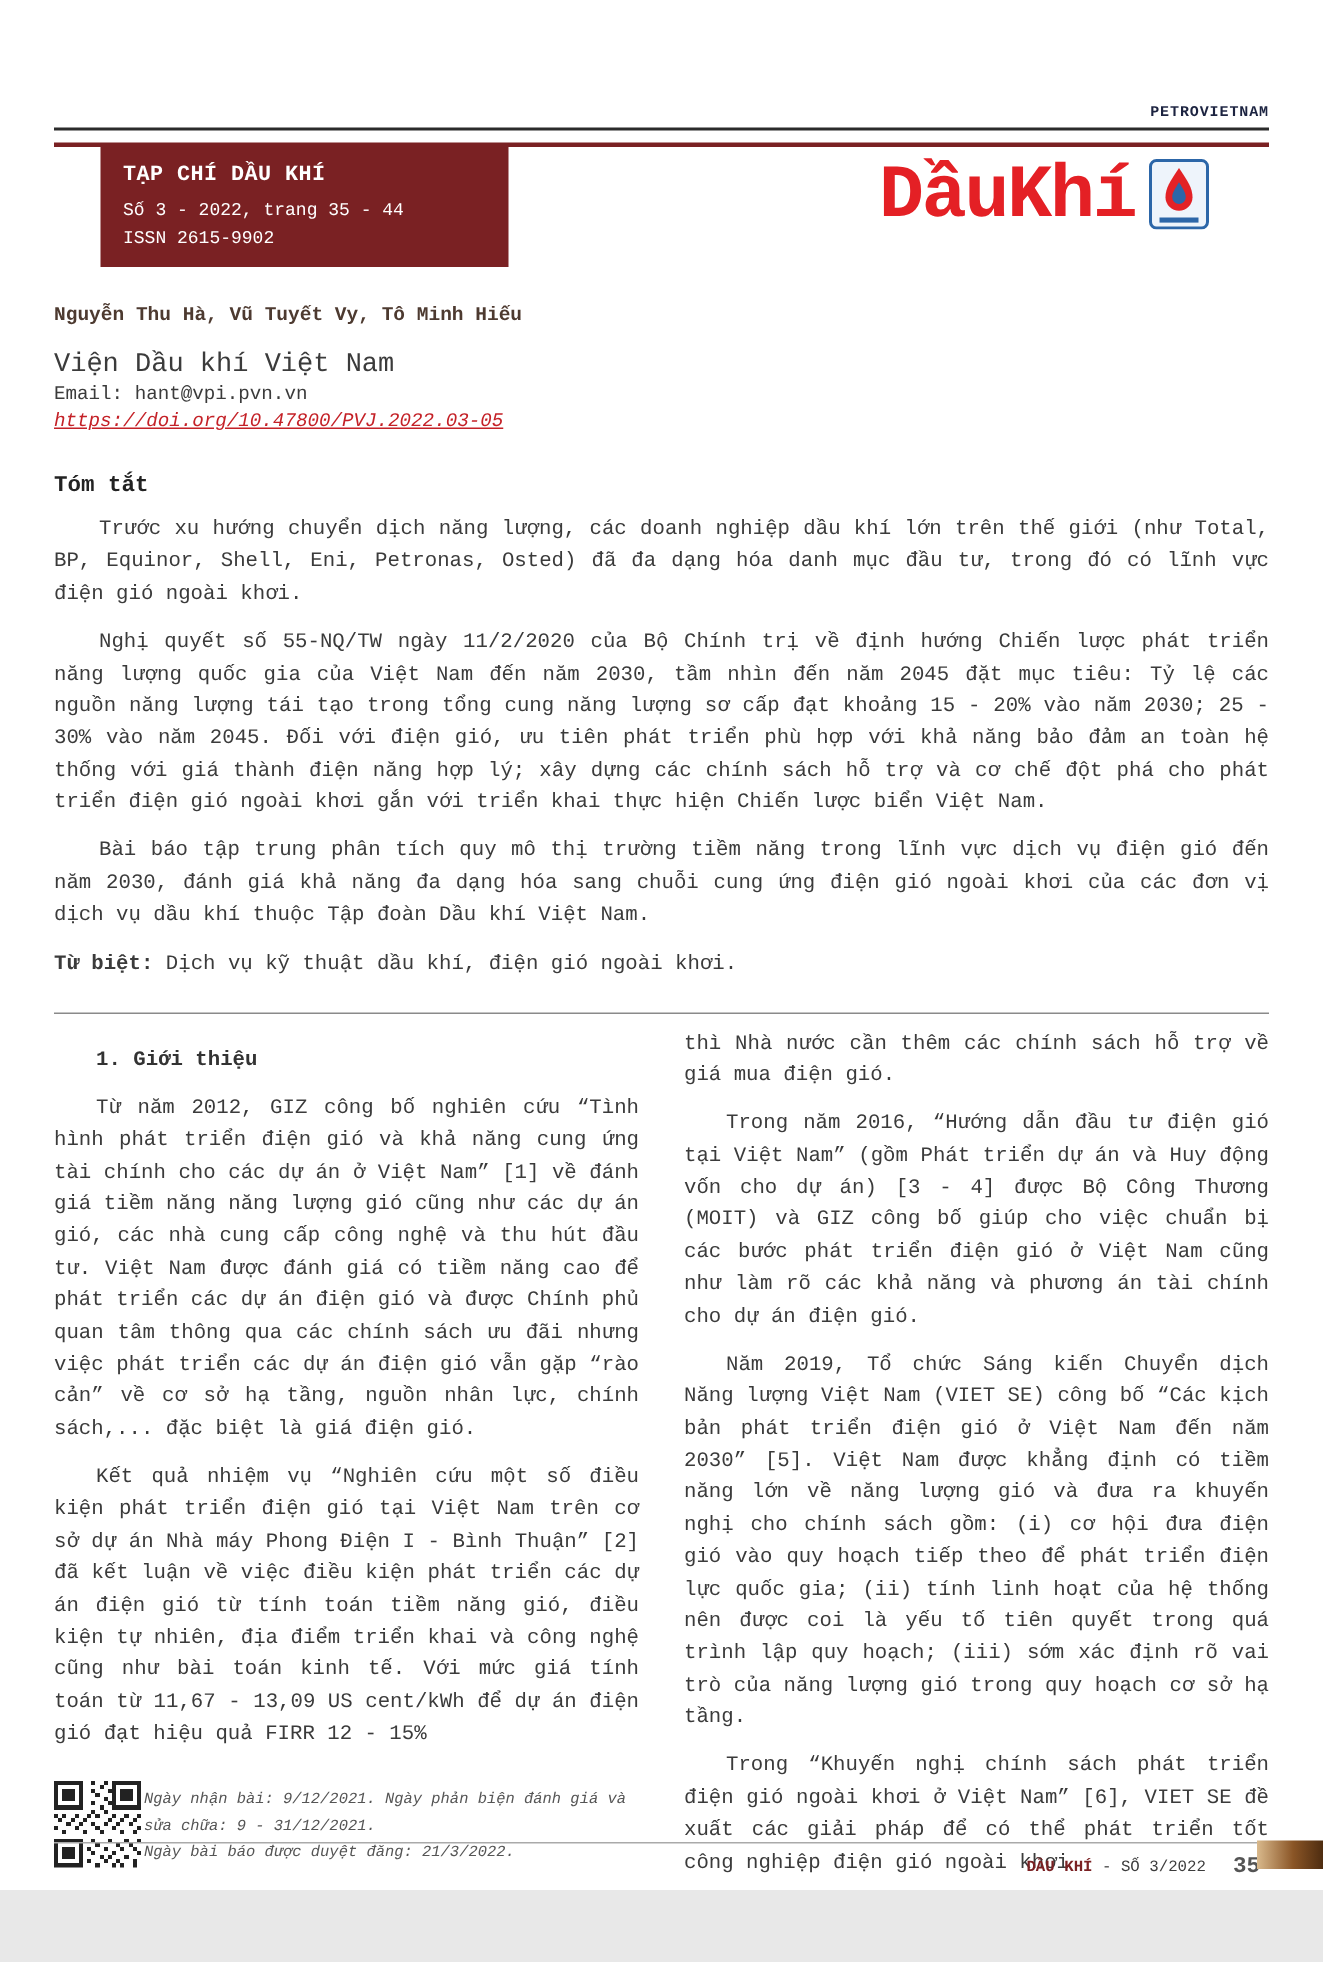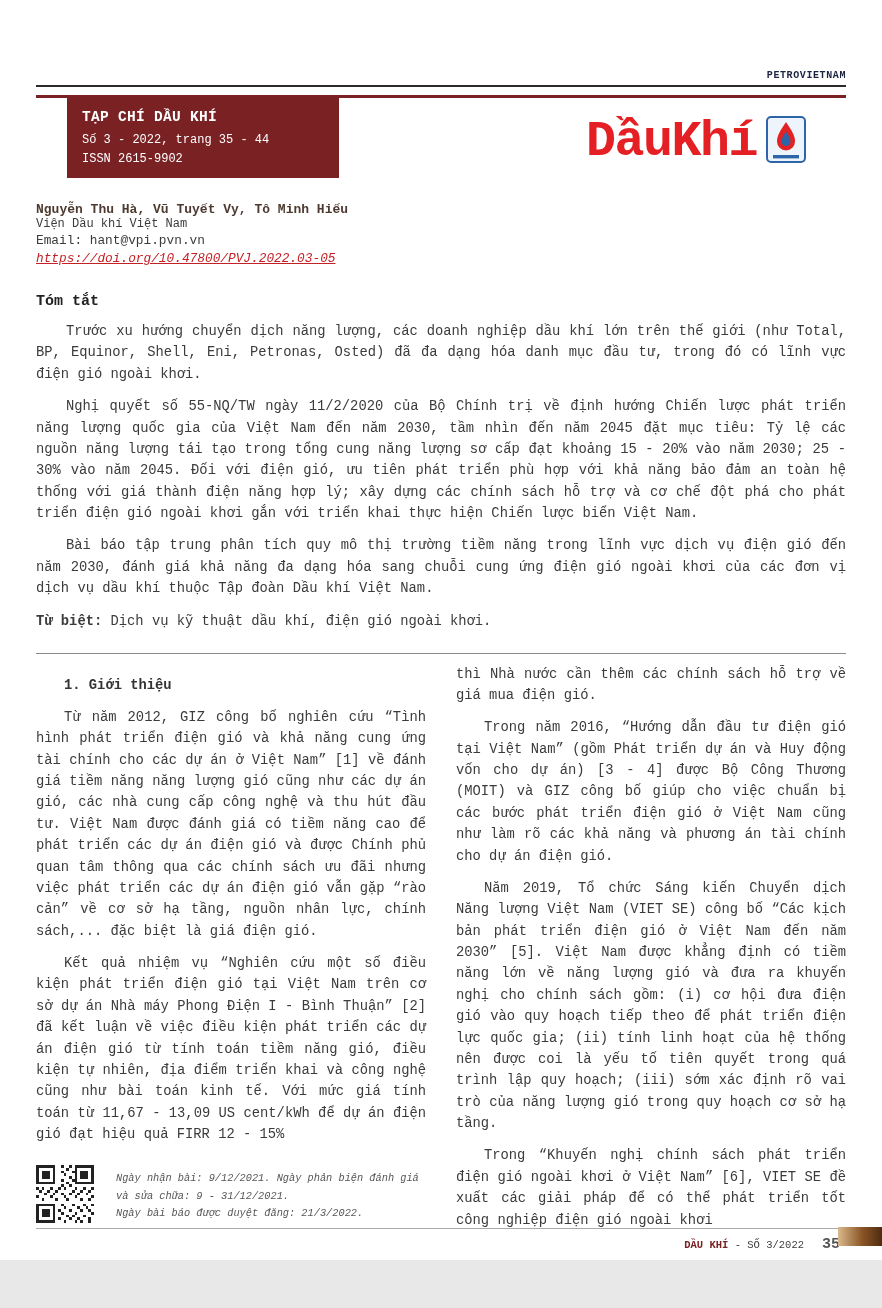--- a/index.html
+++ b/index.html
@@ -13,42 +13,42 @@
   
   .topbrand {
     margin-top:70px; text-align:right; font-size:10px; font-weight:bold;
     letter-spacing:0.6px; color:#1c2340; padding-bottom:4px;
     border-bottom:2px solid #2b2b2b;
   }
 
   
   .masthead {
     margin-top:8px; border-top:3px solid #7a2123;
-    display:flex; justify-content:space-between; align-items:center; height:80px;padding-left:31px;
+    display:flex; justify-content:space-between; align-items:flex-start; height:80px;padding-left:31px;
   }
   .journal-box {
     background:#7a2123; color:#ffffff; width:272px; box-sizing:border-box;
     padding:11px 15px 10px;
   }
   .jb-title { font-size:14.5px; font-weight:bold; letter-spacing:0.3px; margin-bottom:6px; }
   .jb-line  { font-size:12px; line-height:1.55; }
   .logo-wrap { display:flex; align-items:flex-start; gap:9px; margin-right:40px; padding-top:8px; }
   .logo-text {
     font-size:50px; font-weight:bold; color:#e42025; letter-spacing:-1.5px; line-height:1.05;
   }
   .logo-mark { display:block; }
 
   
   .article-title {
     margin-top:30px; max-width:732px;
     font-size:21.5px; font-weight:bold; color:#8e8f75;
     line-height:1.48; letter-spacing:0.3px;
   }
   .authors { margin-top:24px; font-size:13px; font-weight:bold; color:#4d3a30; }
-  .affil   { margin-top:0; font-size:12px; }
+  .affil   { margin-top:16px; font-size:18px; }
   .email   { margin-top:2px; font-size:12.8px; }
   .doi {
     display:inline-block; margin-top:3px; font-size:12.8px; font-style:italic;
     color:#c42127; text-decoration:underline; cursor:pointer;
   }
 
   
   .abstract-heading { margin-top:26px; font-size:15px; font-weight:bold; color:#222; }
   .abstract p {
     margin:11px 0 0; text-align:justify; text-indent:30px;
@@ -63,21 +63,21 @@
   .columns { display:flex; gap:30px; margin-top:10px; }
   .col { flex:1; min-width:0; }
   .sec-heading { font-size:14px; font-weight:bold; color:#333; margin:0; }
   .col p {
     margin:11px 0 0; text-align:justify; text-indent:28px;
     font-size:13.8px; line-height:1.55;
   }
   .col p.no-indent { text-indent:0; }
 
   
-  .footnote { display:flex; gap:22px; margin-top:20px; align-items:flex-start; }
+  .footnote { display:flex; gap:2px; margin-top:20px; align-items:flex-start; }
   .dates { font-size:10.3px; font-style:italic; color:#555; line-height:1.7; padding-top:5px; }
 
   
   .pagefooter {
     position:absolute; left:36px; right:36px; bottom:7px;
     border-top:1px solid #aaaaaa; padding-top:7px;
     display:flex; justify-content:flex-end; align-items:center; gap:18px;
   }
   .footer-issue { font-size:10.5px; color:#3c3c3c; }
   .fj { font-weight:bold; color:#7a2123; }

